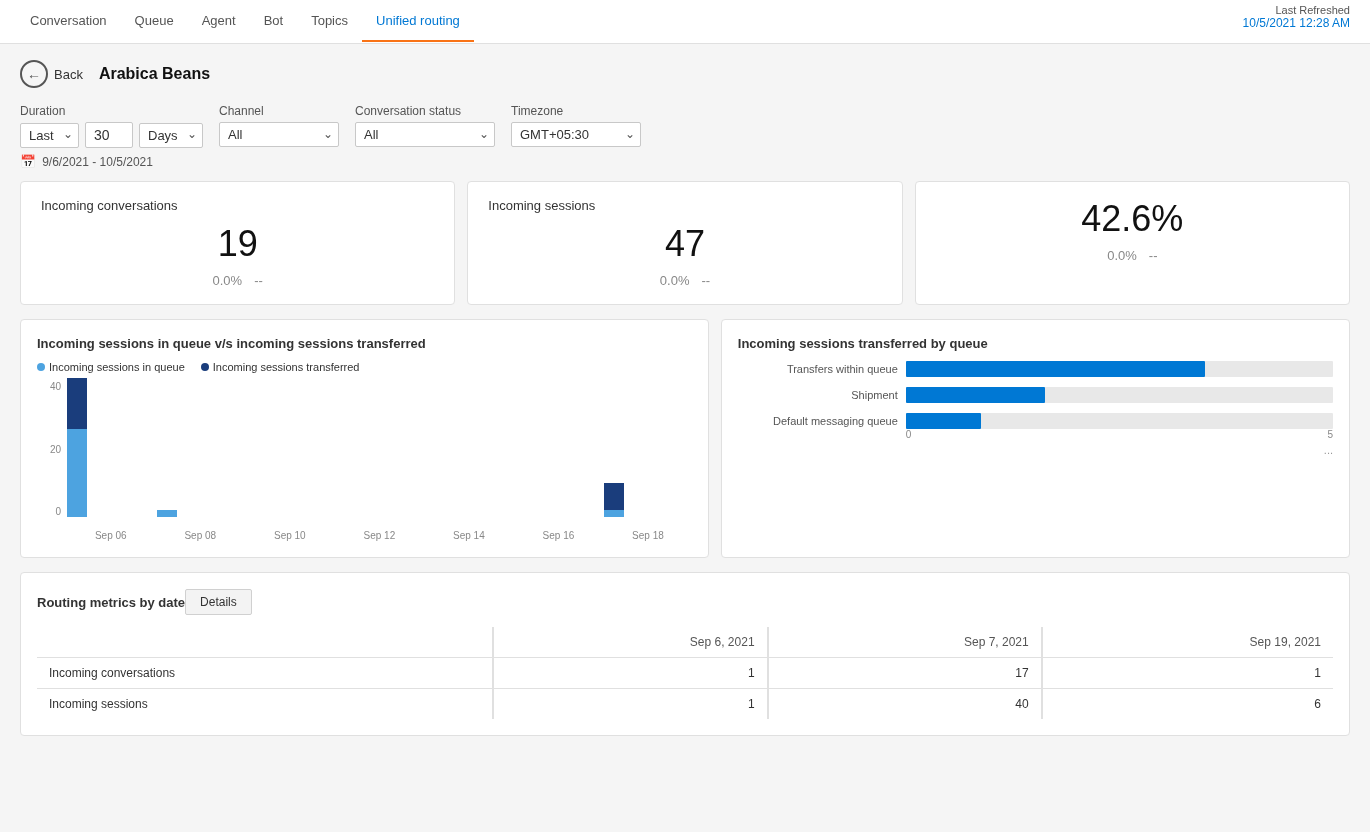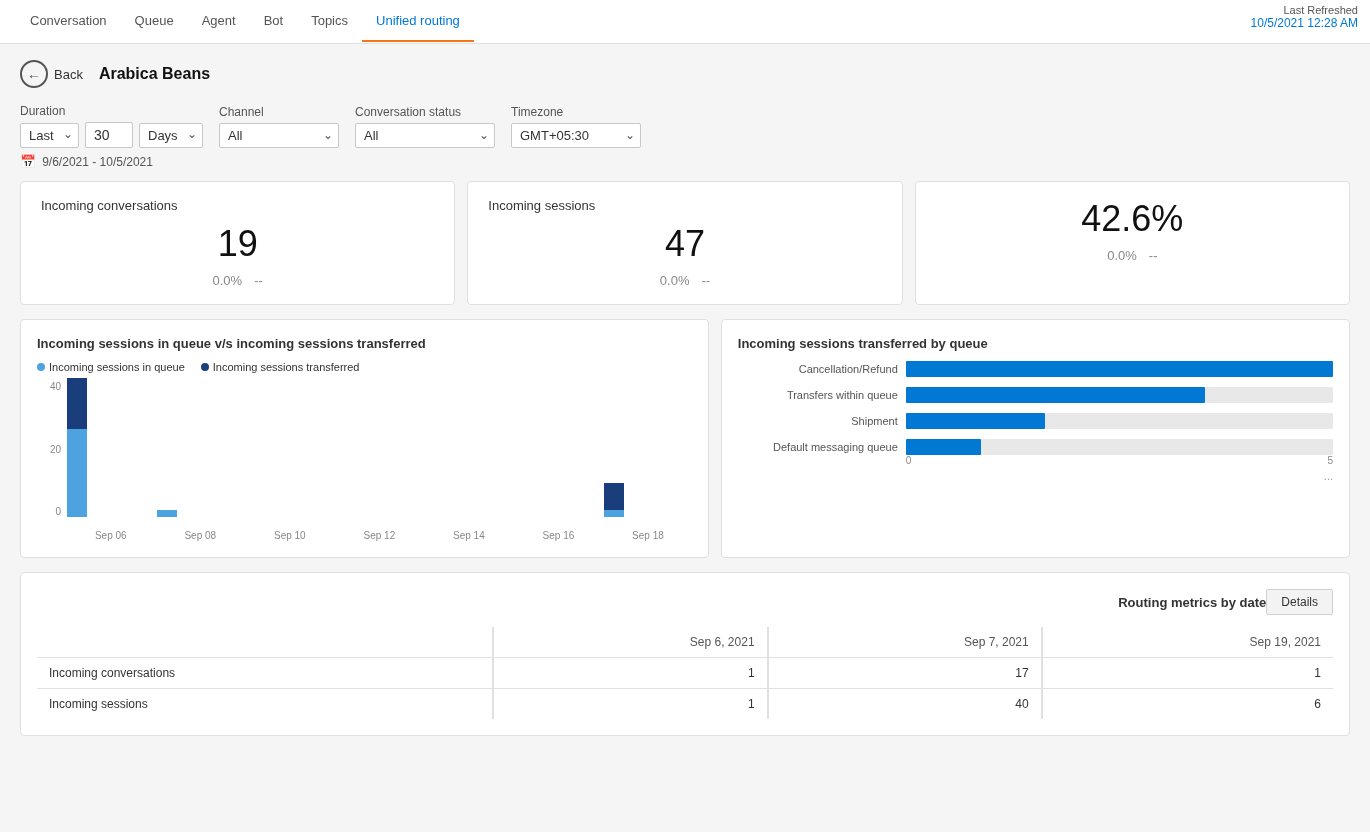--- a/index.html
+++ b/index.html
@@ -24,21 +24,21 @@
       border-bottom: 2px solid transparent;
       display: inline-block;
     }
     .top-nav a.active {
       color: #0078d4;
       border-bottom: 2px solid #f97316;
       font-weight: 400;
     }
     .last-refreshed {
       position: absolute;
-      right: 12px;
+      right: 20px;
       top: 4px;
       text-align: right;
       font-size: 11px;
       color: #555;
     }
     .last-refreshed .refresh-time {
       color: #0078d4;
       font-size: 12px;
     }
 
@@ -54,21 +54,21 @@
     }
     .back-circle {
       width: 28px; height: 28px; border-radius: 50%;
       border: 2px solid #555;
       display: flex; align-items: center; justify-content: center;
       font-size: 14px; color: #555;
     }
     .page-title { font-size: 16px; font-weight: 600; margin-left: 16px; color: #111; }
 
     
-    .filters { display: flex; align-items: flex-end; gap: 16px; margin-bottom: 6px; }
+    .filters { display: flex; gap: 16px; margin-bottom: 6px; }
     .filter-group { display: flex; flex-direction: column; gap: 4px; }
     .filter-label { font-size: 12px; color: #555; }
     .filter-row { display: flex; gap: 6px; align-items: center; }
     select, .select-box {
       border: 1px solid #c8c8c8; background: #fff; padding: 4px 8px;
       border-radius: 2px; font-size: 13px; color: #333; cursor: pointer;
       appearance: none; -webkit-appearance: none;
       padding-right: 24px;
       position: relative;
     }
@@ -119,21 +119,21 @@
     .hbar-label { font-size: 11px; color: #555; text-align: right; width: 160px; flex-shrink: 0; }
     .hbar-track { flex: 1; height: 16px; background: #e8e8e8; border-radius: 1px; position: relative; }
     .hbar-fill { height: 100%; background: #0078d4; border-radius: 1px; }
     .hbar-x-axis { display: flex; justify-content: space-between; font-size: 10px; color: #888; padding-left: 168px; }
 
     
     .table-section {
       background: #fff; border: 1px solid #e0e0e0; border-radius: 4px;
       padding: 16px;
     }
-    .table-header-row { display: flex; justify-content: flex-end; align-items: center; margin-bottom: 12px; }
+    .table-header-row { display: flex; justify-content: flex-start; align-items: center; margin-bottom: 12px; }
     .table-title { font-size: 13px; font-weight: 600; color: #333; }
     .details-btn {
       background: #f3f3f3; border: 1px solid #d0d0d0; padding: 5px 14px;
       border-radius: 2px; font-size: 12px; cursor: pointer; color: #333;
     }
     .metrics-table { width: 100%; border-collapse: collapse; }
     .metrics-table th, .metrics-table td {
       border-bottom: 1px solid #e0e0e0; padding: 8px 12px; font-size: 12px; text-align: right;
     }
     .metrics-table th { font-weight: 500; color: #555; }
@@ -301,26 +301,20 @@
             <div class="x-label">Sep 14</div>
             <div class="x-label">Sep 16</div>
             <div class="x-label">Sep 18</div>
           </div>
       </div>
     </div>
 
     <div class="chart-card" style="flex:1">
       <div class="chart-title">Incoming sessions transferred by queue</div>
       <div class="hbar-chart" id="hbar-chart">
-          <div class="hbar-row">
-    <div class="hbar-label">Cancellation/Refund</div>
-    <div class="hbar-track">
-      <div class="hbar-fill" style="width:100%"></div>
-    </div>
-  </div>
           <div class="hbar-row">
     <div class="hbar-label">Transfers within queue</div>
     <div class="hbar-track">
       <div class="hbar-fill" style="width:70%"></div>
     </div>
   </div>
           <div class="hbar-row">
     <div class="hbar-label">Shipment</div>
     <div class="hbar-track">
       <div class="hbar-fill" style="width:32.5%"></div>

